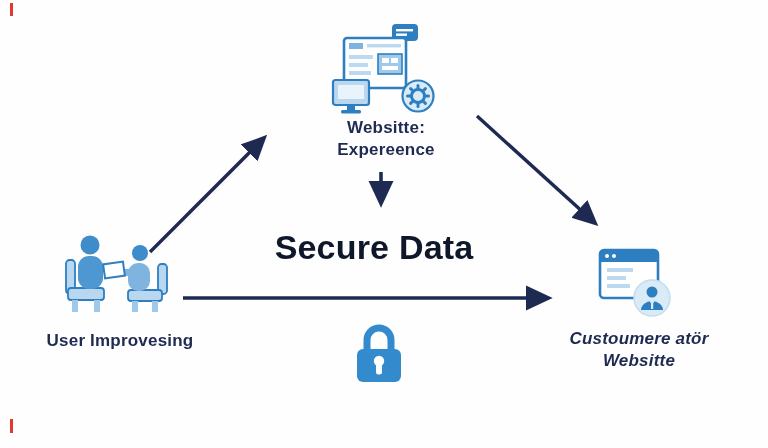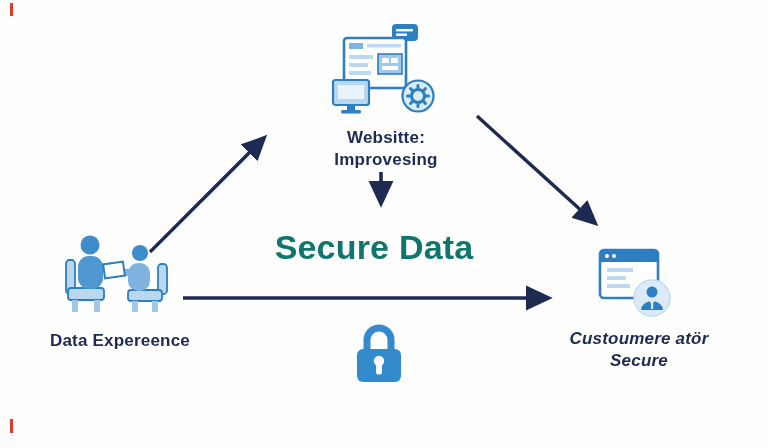--- a/index.html
+++ b/index.html
@@ -4,21 +4,21 @@
 <style>
   html,body{margin:0;padding:0;}
   .stage{
     position:relative;width:768px;height:448px;background:#fefefe;
     font-family:"Liberation Sans",sans-serif;color:#1e2a52;overflow:hidden;
   }
   .node{position:absolute;text-align:center;}
   .label{font-size:17px;font-weight:bold;color:#1e2a52;line-height:1.32;letter-spacing:.2px;}
   .title{
     position:absolute;left:224px;top:228px;width:300px;text-align:center;
-    font-size:34px;font-weight:bold;color:#0f766e;letter-spacing:.2px;
+    font-size:34px;font-weight:bold;color:#0f172a;letter-spacing:.2px;
   }
   svg{display:block;}
   .arrow-layer{position:absolute;left:0;top:0;}
   .redmark{position:absolute;left:10px;width:3px;background:#e03a2a;}
   .redmark.top{top:3px;height:13px;}
   .redmark.bottom{top:419px;height:14px;}
   .icon-wrap{position:absolute;}
 </style>
 </head>
 <body>
@@ -72,23 +72,23 @@
         <line x1="77.5" y1="72" x2="80.5" y2="72"></line>
         <line x1="95.5" y1="72" x2="98.5" y2="72"></line>
         <line x1="80.6" y1="64.6" x2="82.7" y2="66.7"></line>
         <line x1="93.3" y1="77.3" x2="95.4" y2="79.4"></line>
         <line x1="95.4" y1="64.6" x2="93.3" y2="66.7"></line>
         <line x1="82.7" y1="77.3" x2="80.6" y2="79.4"></line>
       </g>
     </svg>
   </div>
 
-  <div class="node" style="left:300px;top:127px;width:172px;">
+  <div class="node" style="left:300px;top:117px;width:172px;">
     <div class="label">Websitte:</div>
-    <div class="label">Improvesing</div>
+    <div class="label">Expereence</div>
   </div>
 
   <div class="title">Secure Data</div>
 
   <div class="icon-wrap" style="left:352px;top:322px;width:54px;height:66px;">
     <svg width="54" height="66" viewBox="0 0 54 66">
       <path d="M15 28 V18 a12 12 0 0 1 24 0 V28" fill="none" stroke="#338acc" stroke-width="7"></path>
       <rect x="5" y="27" width="44" height="33" rx="6" fill="#338acc"></rect>
       <circle cx="27" cy="39" r="5.2" fill="#ffffff"></circle>
       <rect x="24" y="41" width="6" height="11.5" rx="2.5" fill="#ffffff"></rect>
@@ -115,21 +115,21 @@
       <rect x="66" y="31" width="22" height="28" rx="10" fill="#7fb3e0"></rect>
       <rect x="56" y="37" width="15" height="7" rx="3.5" fill="#7fb3e0"></rect>
 
       <g transform="rotate(-8 52 38)">
         <rect x="42" y="31" width="20" height="14" fill="#ffffff" stroke="#2e7fc1" stroke-width="2"></rect>
       </g>
     </svg>
   </div>
 
   <div class="node" style="left:25px;top:330px;width:190px;">
-    <div class="label">Data Expereence</div>
+    <div class="label">User Improvesing</div>
   </div>
 
   <div class="icon-wrap" style="left:596px;top:246px;width:84px;height:76px;">
     <svg width="84" height="76" viewBox="0 0 84 76">
       <rect x="4" y="4" width="58" height="48" rx="4" fill="#ffffff" stroke="#2e7fc1" stroke-width="2.6"></rect>
       <path d="M4 8 a4 4 0 0 1 4 -4 h50 a4 4 0 0 1 4 4 v8 H4 Z" fill="#2e7fc1"></path>
       <circle cx="11" cy="10" r="2" fill="#ffffff"></circle>
       <circle cx="18" cy="10" r="2" fill="#ffffff"></circle>
       <rect x="11" y="22" width="26" height="4" fill="#bcd9ef"></rect>
       <rect x="11" y="30" width="19" height="4" fill="#bcd9ef"></rect>
@@ -138,16 +138,16 @@
       <circle cx="56" cy="52" r="18" fill="#d9ebf7" stroke="#c2ddf1" stroke-width="1.5"></circle>
       <circle cx="56" cy="46" r="5.5" fill="#2e7fc1"></circle>
       <path d="M45 64 a11 9 0 0 1 22 0 Z" fill="#2e7fc1"></path>
       <circle cx="56" cy="55" r="2.2" fill="#d9ebf7"></circle>
       <rect x="55" y="56" width="2.2" height="7" fill="#d9ebf7"></rect>
     </svg>
   </div>
 
   <div class="node" style="left:550px;top:328px;width:178px;font-style:italic;">
     <div class="label">Custoumere atör</div>
-    <div class="label">Secure</div>
+    <div class="label">Websitte</div>
   </div>
 
 </div>
 
 </body></html>

